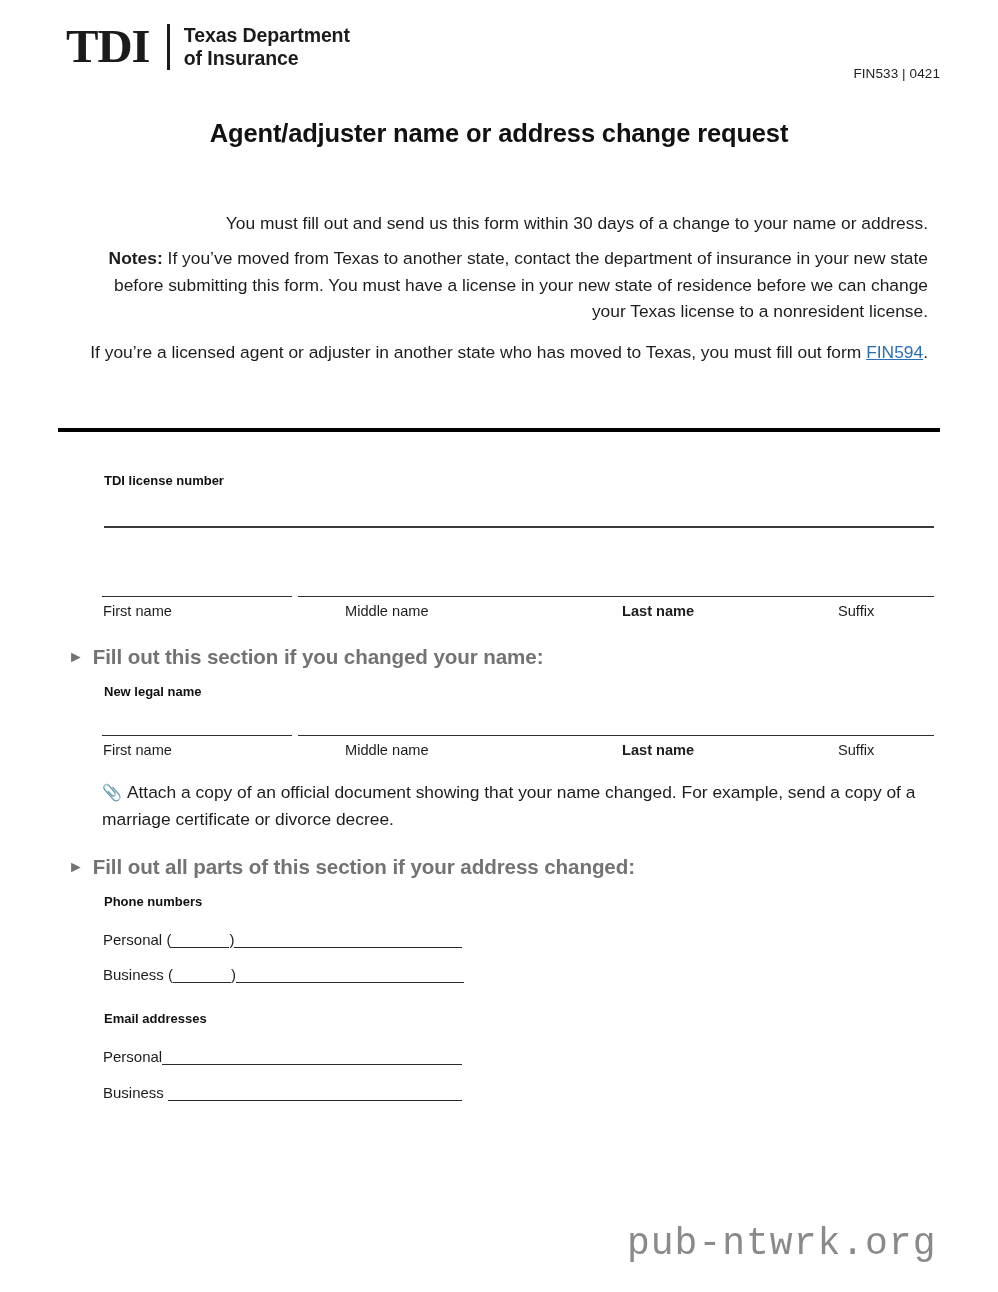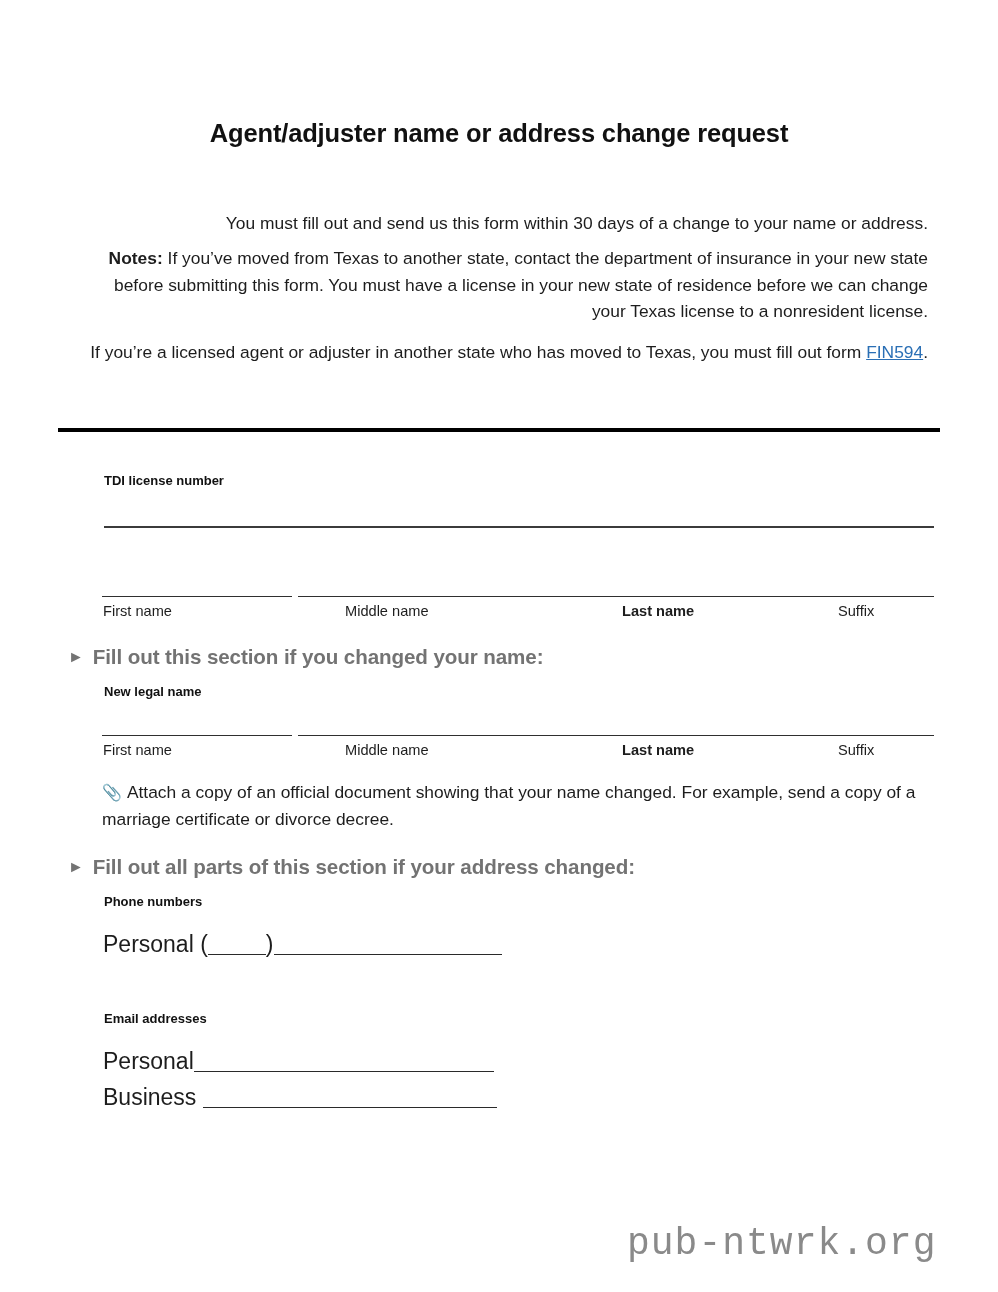--- a/index.html
+++ b/index.html
@@ -197,21 +197,21 @@
     display: inline-block;
     font-size: 16px;
     margin-right: 5px;
     color: #2b2b2b;
   }
 
   
   .fill-line {
     position: absolute;
     left: 103px;
-    font-size: 23px;
+    font-size: 15px;
     color: #1d1d1d;
     white-space: nowrap;
   }
   .blank {
     display: inline-block;
     border-bottom: 1.6px solid #2a2a2a;
     vertical-align: -3px;
   }
   .paren {
     letter-spacing: 0;
@@ -227,20 +227,31 @@
     color: #8a8a8a;
     letter-spacing: 1px;
     white-space: nowrap;
   }
 </style>
 </head>
 <body>
 
 <div class="page">
 
+  <div class="header">
+    <div class="logo-block">
+      <span class="logo-tdi">TDI</span>
+      <span class="logo-rule"></span>
+      <span class="logo-words">
+        <span>Texas Department</span><br>
+        <span>of Insurance</span>
+      </span>
+    </div>
+    <div class="form-number">FIN533 | 0421</div>
+  </div>
 
   <div class="doc-title">Agent/adjuster name or address change request</div>
 
   <div class="body-copy">
     <p class="tight">You must fill out and send us this form within 30 days of a change to your name or address.</p>
     <p><b>Notes:</b><span> If you’ve moved from Texas to another state, contact the department of insurance in your new state before submitting this form. You must have a license in your new state of residence before we can change your Texas license to a nonresident license.</span></p>
     <p class="indent"><span>If you’re a licensed agent or adjuster in another state who has moved to Texas, you must fill out form </span><a class="form-link" href="#">FIN594</a><span>.</span></p>
   </div>
 
   <div class="divider"></div>
@@ -279,20 +290,24 @@
     <span class="tri">►</span><span>Fill out all parts of this section if your address changed:</span>
   </div>
 
   <div class="field-label-bold" style="left:104px; top:894px;">Phone numbers</div>
 
   <div class="fill-line" style="top:931px;">
     <span>Personal</span>
     <span class="paren">(</span><span class="blank" style="width:58px;"></span><span class="paren">)</span><span class="blank" style="width:228px;"></span>
   </div>
 
+  <div class="fill-line" style="top:966px;">
+    <span>Business</span>
+    <span class="paren">(</span><span class="blank" style="width:58px;"></span><span class="paren">)</span><span class="blank" style="width:228px;"></span>
+  </div>
 
   <div class="field-label-bold" style="left:104px; top:1011px;text-align:right;">Email addresses</div>
 
   <div class="fill-line" style="top:1048px;">
     <span>Personal</span><span class="blank" style="width:300px;"></span>
   </div>
 
   <div class="fill-line" style="top:1084px;">
     <span>Business</span> <span class="blank" style="width:294px;"></span>
   </div>

